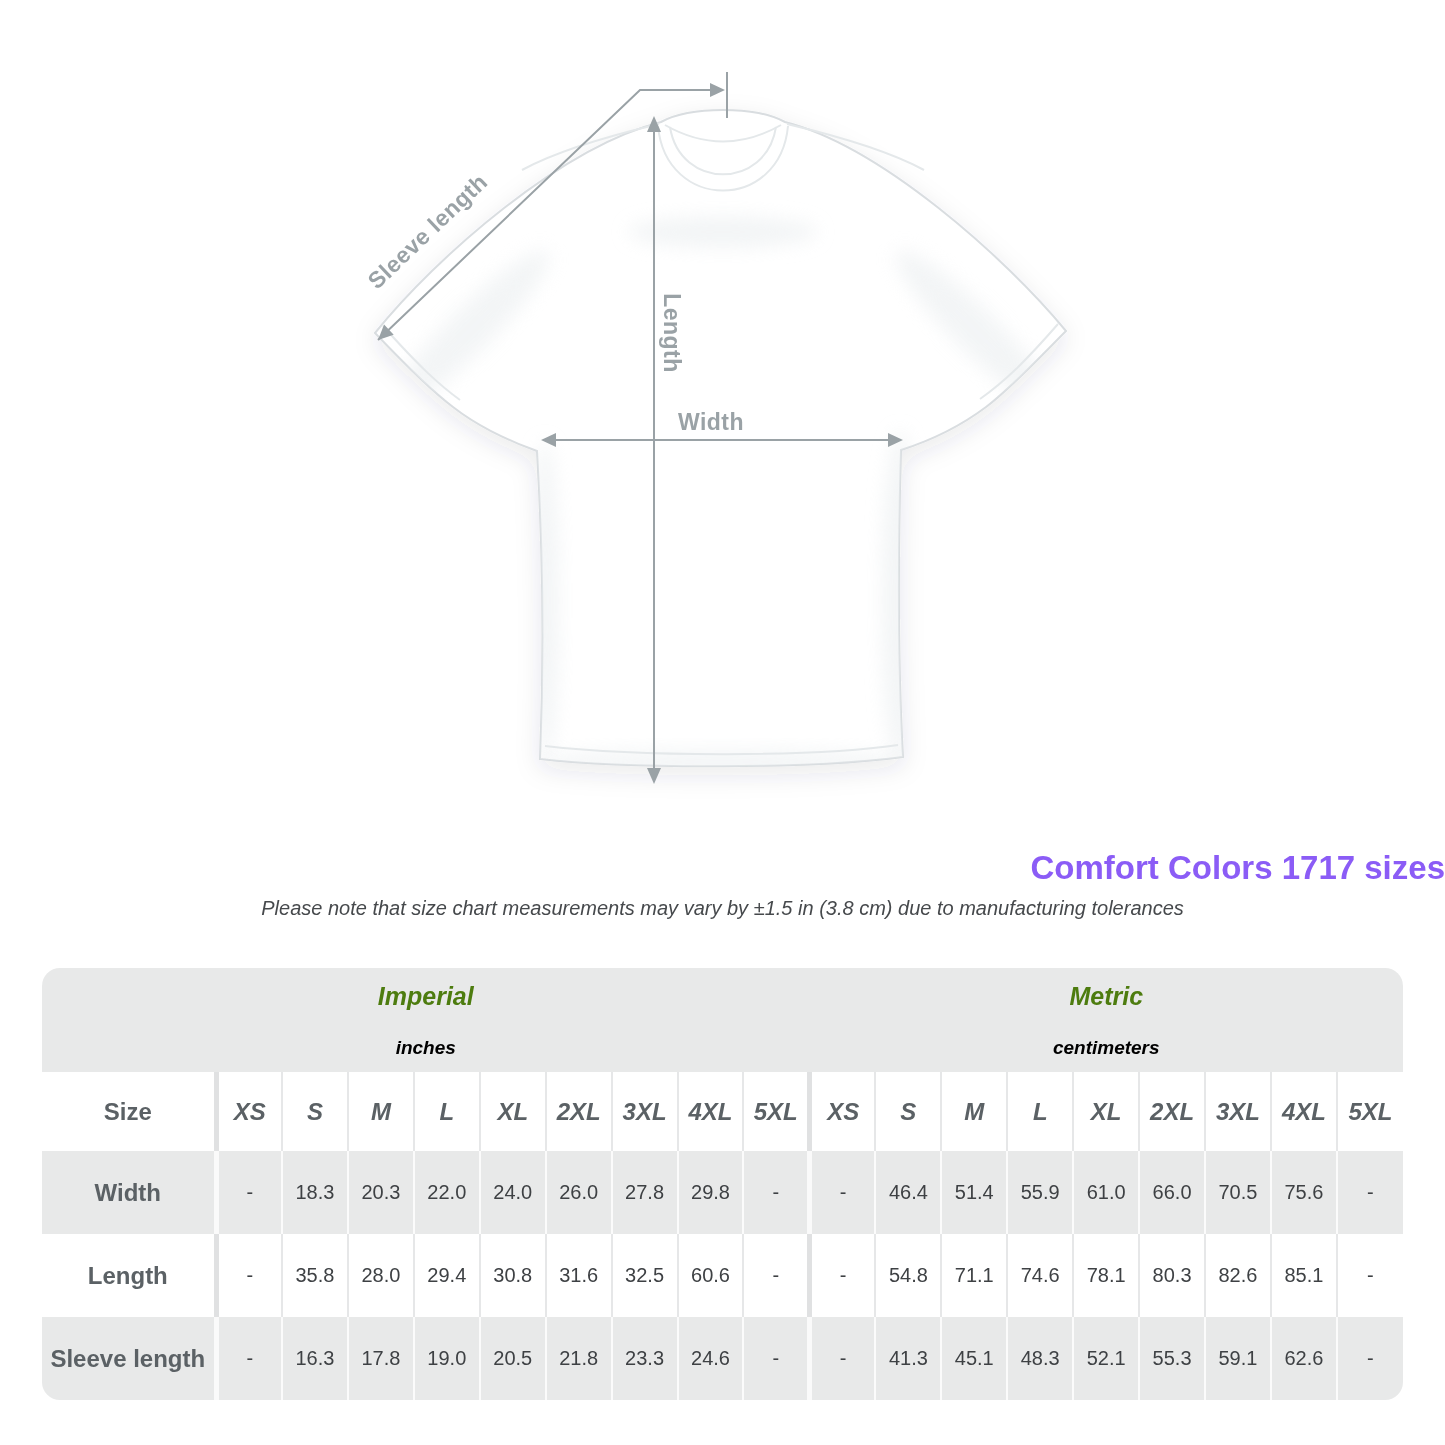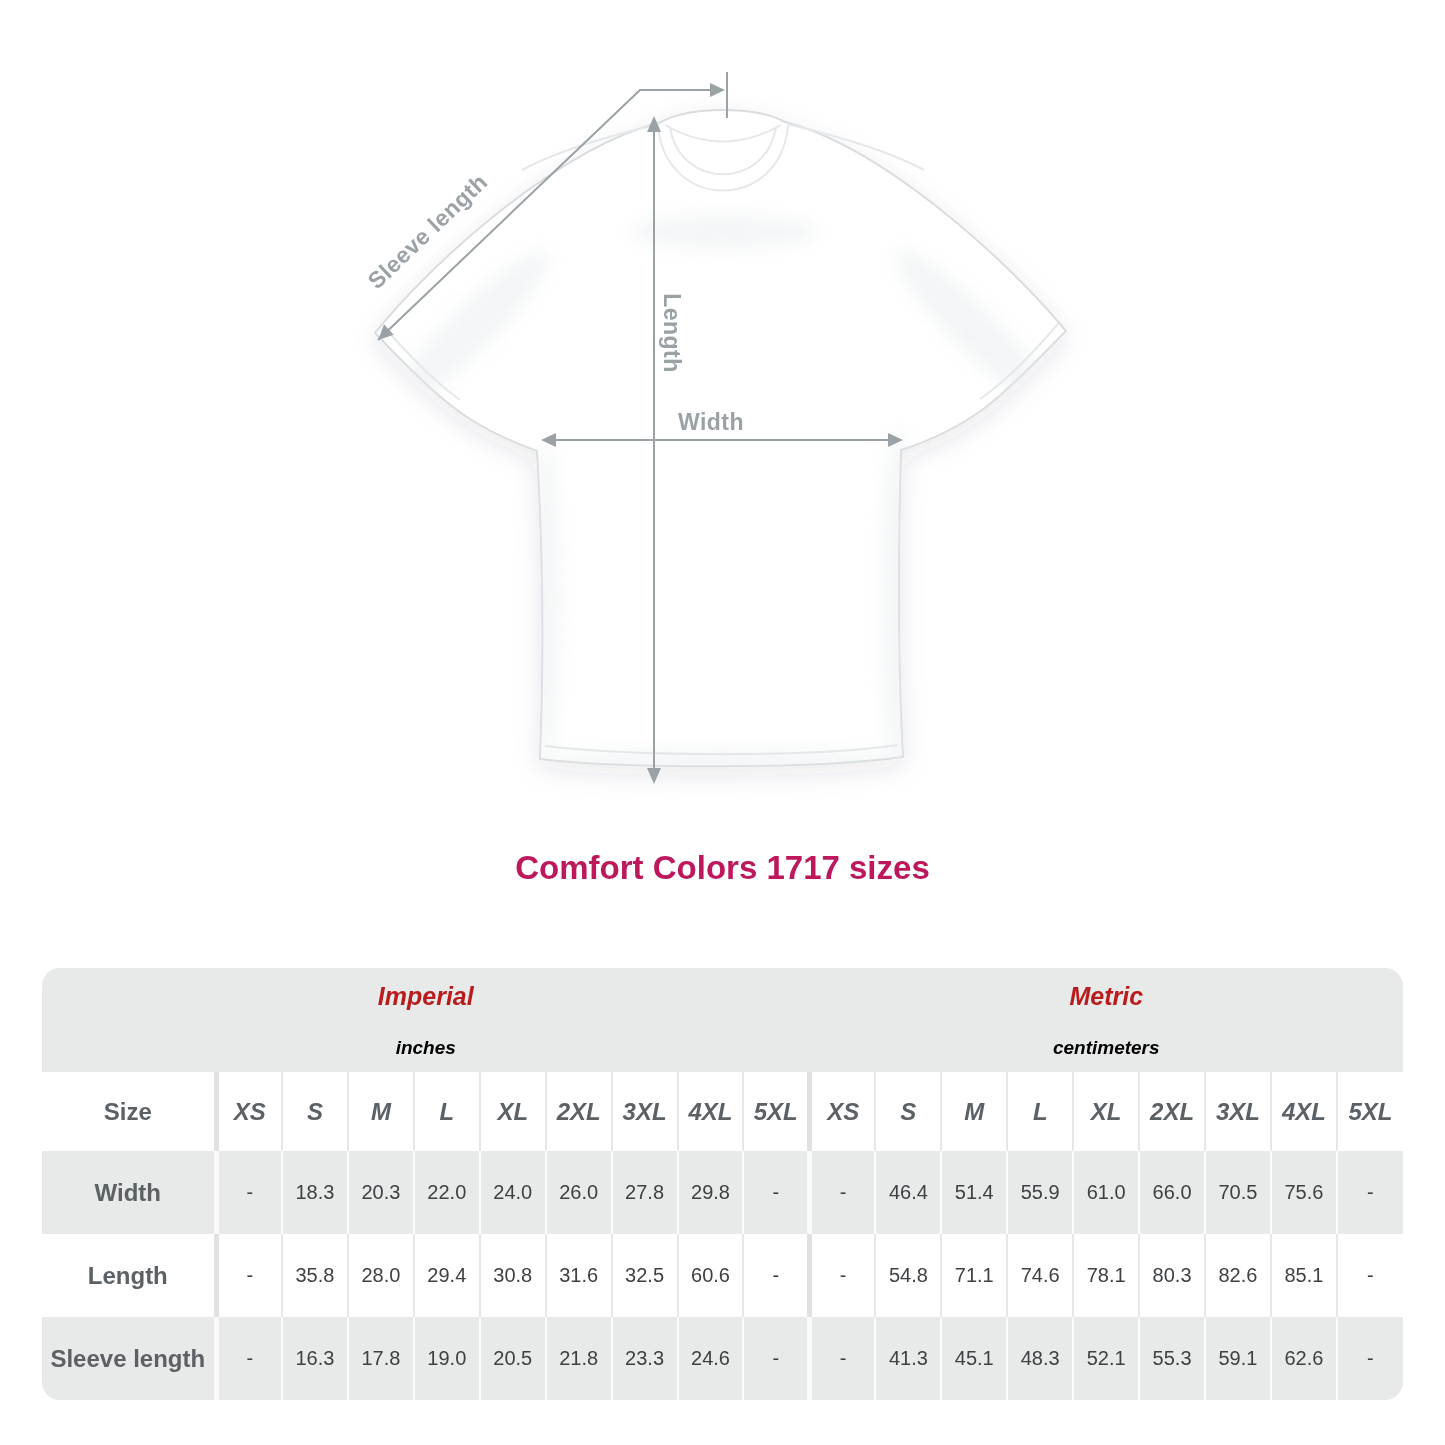--- a/index.html
+++ b/index.html
@@ -14,41 +14,41 @@
   .figure{position:absolute;top:0;left:0;width:1445px;height:835px;}
   .mlabel{font-weight:bold;font-size:23px;fill:#9aa2a6;letter-spacing:.5px;}
   .mline{stroke:#9aa2a6;stroke-width:2;fill:none;}
   .mhead{fill:#9aa2a6;stroke:none;}
   .shirt-outline{fill:#ffffff;stroke:#d9dde0;stroke-width:2;}
   .seam{fill:none;stroke:#e4e8ea;stroke-width:2;}
   .shade{fill:#e9edef;opacity:.55;}
   
   .page-title{
     position:absolute;top:849px;left:0;width:100%;
-    text-align:center;font-size:33px;font-weight:bold;color:#be185d;
+    text-align:right;font-size:33px;font-weight:bold;color:#8b5cf6;
   }
   .page-subtitle{
     position:absolute;top:897px;left:0;width:100%;
     text-align:center;font-size:20px;font-style:italic;color:#46494c;
   }
   
   .table-wrap{
     position:absolute;top:968px;left:42px;width:1361px;
     border-radius:18px;overflow:hidden;
   }
   table.sizes{border-collapse:collapse;table-layout:fixed;width:1361px;}
   table.sizes th,table.sizes td{
     padding:0;text-align:center;vertical-align:middle;
     border:0;
   }
   col.c-label{width:174px;}
   col.c-size{width:65.9px;}
   tr.group-row th{background:#e8e9e9;height:104px;}
   th.metric-group{border-left:5px solid rgba(255,255,255,.55);}
-  .group-name{font-style:italic;font-weight:bold;font-size:25px;color:#b91c1c;margin-bottom:26px;}
+  .group-name{font-style:italic;font-weight:bold;font-size:25px;color:#4d7c0f;margin-bottom:26px;}
   .group-unit{font-style:italic;font-size:19px;color:#000000;}
   tr.size-row th,tr.size-row td{background:#ffffff;height:79px;}
   tr.size-row td{border-left:2px solid #e6e7e8;font-style:italic;}
   tr.size-row td.thick{border-left:5px solid #e0e1e2;}
   tr.data-row th,tr.data-row td{height:83px;}
   tr.row-gray th,tr.row-gray td{background:#e8e9e9;}
   tr.row-gray td{border-left:2px solid rgba(255,255,255,.8);}
   tr.row-gray td.thick{border-left:5px solid #fafafa;}
   tr.row-white th,tr.row-white td{background:#ffffff;}
   tr.row-white td{border-left:2px solid #e6e7e8;}
@@ -137,20 +137,21 @@
       <g>
         <line class="mline" x1="543" y1="440" x2="901" y2="440"></line>
         <polygon class="mhead" points="541,440 556,433 556,447"></polygon>
         <polygon class="mhead" points="903,440 888,433 888,447"></polygon>
         <text class="mlabel" x="711" y="430" text-anchor="middle">Width</text>
       </g>
     </svg>
   </div>
 
   <div class="page-title">Comfort Colors 1717 sizes</div>
+  <div class="page-subtitle">Please note that size chart measurements may vary by ±1.5 in (3.8 cm) due to manufacturing tolerances</div>
 
   <div class="table-wrap">
     <table class="sizes">
       <colgroup>
         <col class="c-label">
         <col class="c-size">
           <col class="c-size">
           <col class="c-size">
           <col class="c-size">
           <col class="c-size">

